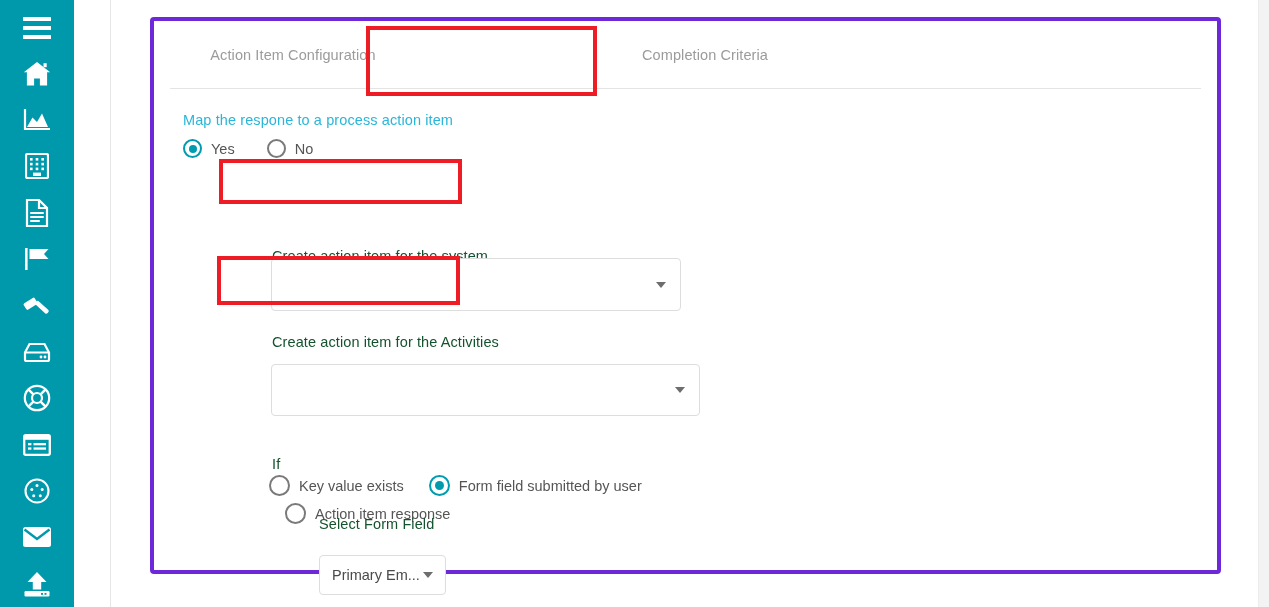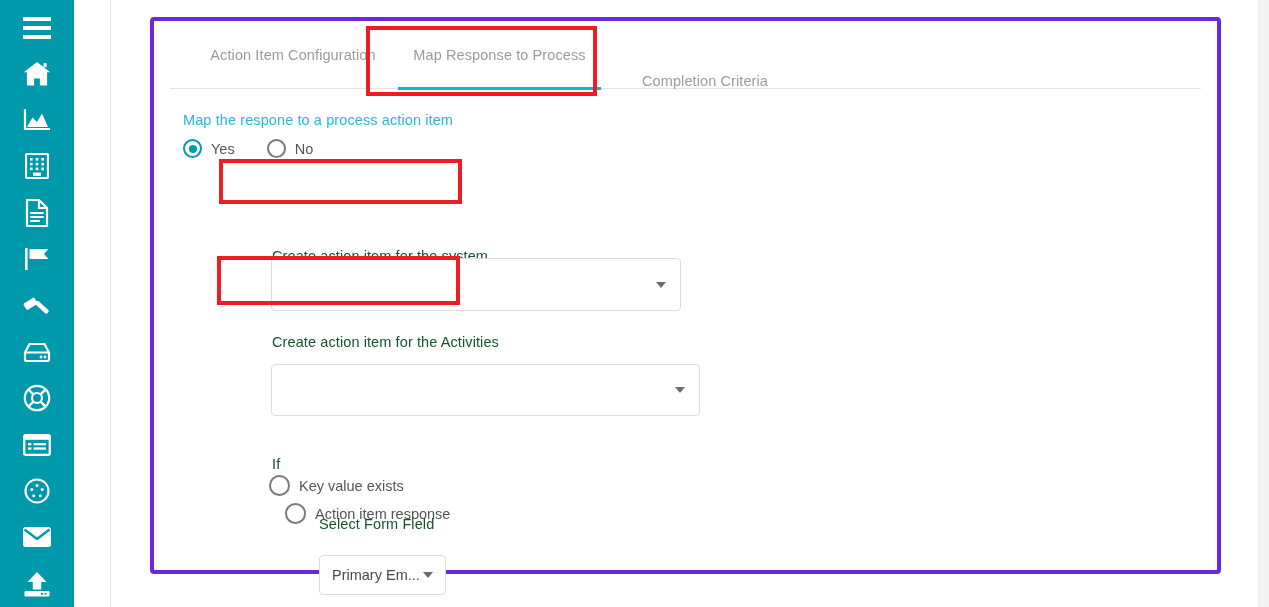--- a/index.html
+++ b/index.html
@@ -102,21 +102,21 @@
   .tab.active::after {
     content: "";
     position: absolute;
     left: 6px; right: 6px;
     bottom: -1px;
     height: 3px;
     background: #00bcd4;
   }
   #tab-0 { left: 12px;  width: 222px; }
   #tab-1 { left: 222px; width: 215px; }
-  #tab-2 { left: 445px; width: 180px; align-items: flex-end; }
+  #tab-2 { left: 445px; width: 180px; }
 
   
   #cardbody {
     position: relative;
     padding: 0;
   }
   .accent-label {
     color: #29b6d8;
     font-size: 14.5px;
     letter-spacing: .1px;
@@ -424,23 +424,20 @@
   <div id="content-divider"></div>
 
   <div id="main">
 
     <section id="card">
 
       <div id="tabbar">
         <div class="tab" id="tab-0">
           <span>Action Item Configuration</span>
         </div>
-        <div class="tab active" id="tab-1">
-          <span>Map Response to Process</span>
-        </div>
         <div class="tab" id="tab-2">
           <span>Completion Criteria</span>
         </div>
       </div>
 
       <div id="cardbody">
 
         <div id="intro-label" class="accent-label">Map the respone to a process action item</div>
 
         <div id="yesno-row">
@@ -468,20 +465,24 @@
         </div>
 
         <div id="label-if" class="field-label accent-label">If</div>
 
         <div id="if-row-1">
           <label class="radio-wrap">
             <span class="radio lg"></span>
             <span class="radio-label">Key value exists</span>
           </label>
           <span class="gap"></span>
+          <label class="radio-wrap">
+            <span class="radio lg checked"></span>
+            <span class="radio-label">Form field submitted by user</span>
+          </label>
         </div>
 
         <div id="if-row-2">
           <label class="radio-wrap">
             <span class="radio lg"></span>
             <span class="radio-label">Action item response</span>
           </label>
         </div>
 
         <div id="label-formfield" class="field-label accent-label">Select Form Field</div>

